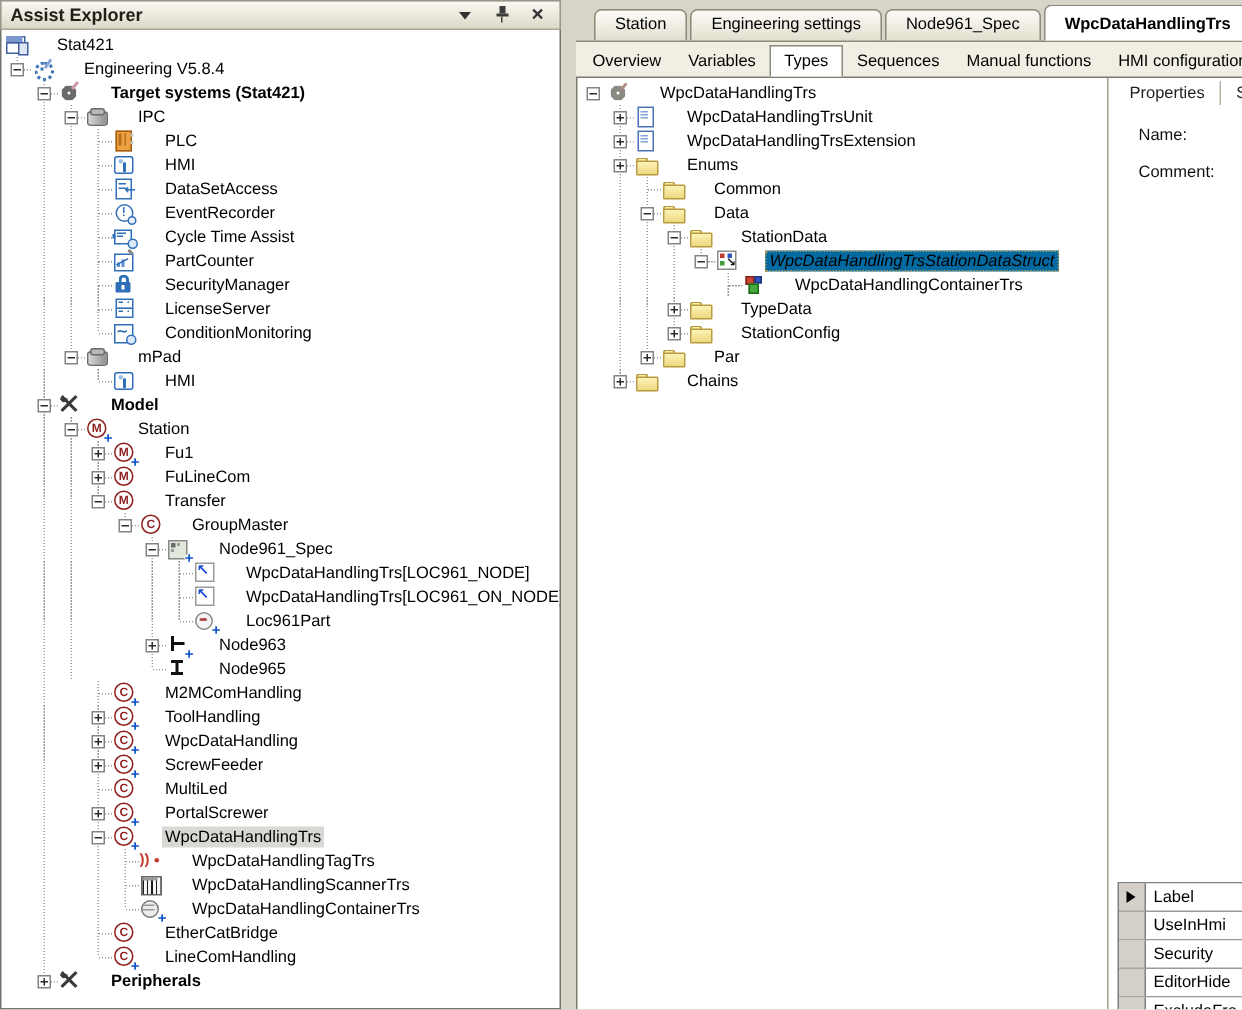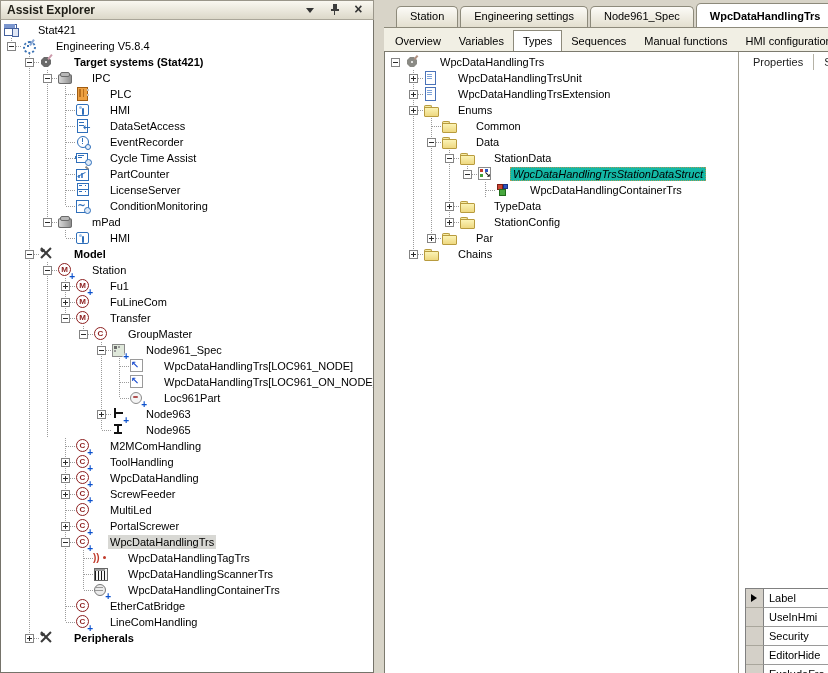--- a/index.html
+++ b/index.html
@@ -39,21 +39,21 @@
     background-image:repeating-linear-gradient(90deg,#9b9b9b 0,#9b9b9b 1px,transparent 1px,transparent 2px);}
   .exp{position:absolute;left:4px;top:4px;width:9px;height:9px;background:#fff;
     border:1px solid #848484;box-sizing:border-box;}
   .exp::before{content:"";position:absolute;left:1px;right:1px;top:3px;height:1px;background:#2b2b2b;}
   .exp.plus::after{content:"";position:absolute;top:1px;bottom:1px;left:3px;width:1px;background:#2b2b2b;}
   .ic{width:16px;height:16px;position:relative;flex:none;}
   .lbl{margin-left:17px;padding:0 2px;line-height:14px;}
   .bold>.lbl{font-weight:bold;}
   .und>.lbl{}
   .selgray>.lbl{background:#d8d8d4;}
-  .selyellow>.lbl{background:#14b8a6;border:1px dotted #a89a58;font-style:italic;padding:0 2px;line-height:12px;}
+  .selyellow>.lbl{background:#0369a1;border:1px dotted #a89a58;font-style:italic;padding:0 2px;line-height:12px;}
   
   .panel-right{position:absolute;left:384px;top:0;right:0;bottom:0;}
   .doc-tabs{height:28px;display:flex;align-items:flex-end;padding-left:12px;
     border-bottom:1px solid #8d8a7b;box-sizing:border-box;overflow:hidden;}
   .doc-tab{
     padding:3px 13px 4px;margin-right:2px;height:13px;flex:none;
     border:1px solid #8d8a7b;border-bottom:none;border-radius:5px 5px 0 0;
     background:linear-gradient(#fcfbf7,#e3dfcf);position:relative;top:0;
   }
   .doc-tab.active{background:#fff;font-weight:bold;padding-top:6px;margin-bottom:-1px;border-bottom:1px solid #fff;}
@@ -285,20 +285,40 @@
         </span>
         <span class="slot">
           <i class="vl"></i>
         </span>
         <span class="slot">
           <i class="vl t"></i>
           <i class="vl b"></i>
           <i class="hl"></i>
         </span>
         <span class="ic">
+          <span style="position:absolute;left:4px;top:1px;width:7px;height:7px;border:2px solid #2f6fba;border-radius:50% 50% 0 0;border-bottom:none;box-sizing:border-box;background:#fff"></span>
+          <span style="position:absolute;left:2px;top:6px;width:10px;height:7px;background:#2f6fba;border-radius:1px"></span>
+          <span style="position:absolute;left:6px;top:8px;width:2px;height:3px;background:#fff"></span>
+        </span>
+        <span class="lbl">SecurityManager</span>
+      </div>
+      <div class="trow">
+        <span class="slot"></span>
+        <span class="slot">
+          <i class="vl"></i>
+        </span>
+        <span class="slot">
+          <i class="vl"></i>
+        </span>
+        <span class="slot">
+          <i class="vl t"></i>
+          <i class="vl b"></i>
+          <i class="hl"></i>
+        </span>
+        <span class="ic">
           <span style="position:absolute;left:2px;top:1px;width:10px;height:5px;border:1px solid #2f6fba;background:#fff"></span>
           <span style="position:absolute;left:2px;top:7px;width:10px;height:5px;border:1px solid #2f6fba;background:#fff"></span>
           <span style="position:absolute;left:4px;top:3px;width:3px;height:1px;background:#2f6fba"></span>
           <span style="position:absolute;left:4px;top:9px;width:3px;height:1px;background:#2f6fba"></span>
           <span style="position:absolute;left:10px;top:3px;width:1px;height:1px;background:#2f6fba"></span>
           <span style="position:absolute;left:10px;top:9px;width:1px;height:1px;background:#2f6fba"></span>
         </span>
         <span class="lbl">LicenseServer</span>
       </div>
       <div class="trow">
@@ -1080,20 +1100,24 @@
             <span style="position:absolute;left:1px;top:5px;width:13px;height:8px;background:linear-gradient(#fbf3b5,#eed880);border:1px solid #b89b3e;border-radius:1px"></span>
           </span>
           <span class="lbl">Chains</span>
         </div>
       </div>
     <div class="prop-pane">
       <div class="prop-tabs" id="prop-tabs">
           <div class="prop-tab">Properties</div>
           <div class="prop-tab">Su</div>
         </div>
+      <div id="prop-fields">
+          <div class="prop-field">Name:</div>
+          <div class="prop-field">Comment:</div>
+        </div>
       <div class="attr-table" id="attr-table">
           <div class="attr-row">
             <div class="attr-rowhdr">
               <i class="row-arrow"></i>
             </div>
             <div class="attr-cell">Label</div>
           </div>
           <div class="attr-row">
             <div class="attr-rowhdr"></div>
             <div class="attr-cell">UseInHmi</div>

